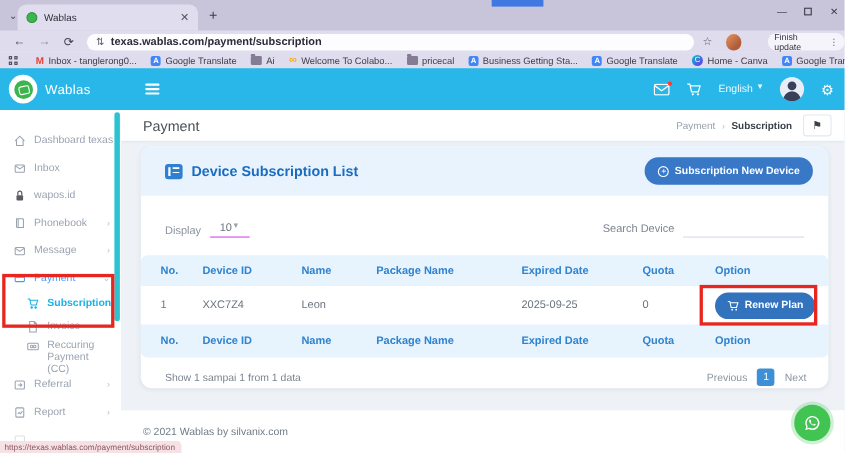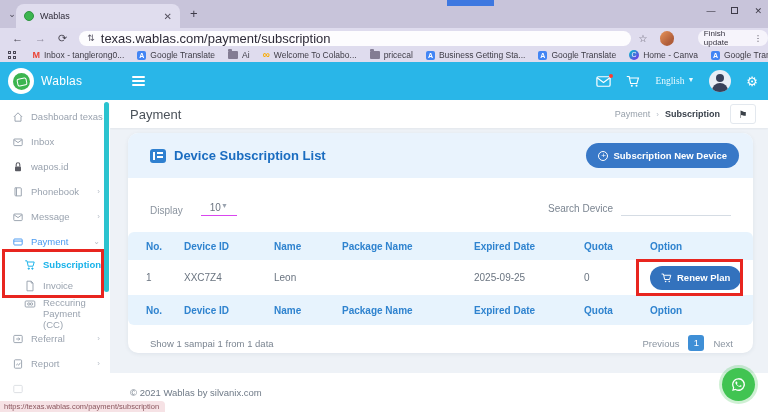--- a/index.html
+++ b/index.html
@@ -17,21 +17,21 @@
   .blue-strip{position:absolute;left:447px;top:0;width:47px;height:6px;background:#3e78e0;}
   .wincontrols{position:absolute;right:6px;top:2px;display:flex;gap:16px;align-items:center;height:18px;}
   .wc{font-size:9px;color:#3e3b49;}
   .wc .rect{display:inline-block;width:7px;height:7px;border:1px solid #3e3b49;}
 
   .toolbar{position:absolute;left:0;top:28px;width:768px;height:20px;background:#dfdcee;display:flex;align-items:center;}
   .nav-ic{font-size:11px;color:#46434f;margin-left:12px;}
   .nav-ic.fwd{color:#8f8b9e;}
   .omnibox{margin-left:12px;width:578px;height:15px;background:#fdfcfe;border-radius:8px;display:flex;align-items:center;padding:0 8px;gap:6px;}
   .tune-ic{font-size:9px;color:#5a5766;}
-  .url-text{font-size:13px;color:#2e2b38;}
+  .url-text{font-size:10px;color:#2e2b38;font-weight:bold;}
   .star-ic{font-size:10px;color:#5f5c6b;margin-left:8px;}
   .tb-avatar{width:15px;height:15px;border-radius:50%;background:linear-gradient(135deg,#e8955c,#b05e3a 70%);margin-left:12px;}
   .finish-pill{margin-left:24px;height:16px;background:#f6f4fb;border-radius:8px;display:flex;align-items:center;padding:0 6px;gap:5px;}
   .finish-pill span{font-size:8px;color:#35323f;}
   .dots-ic{font-size:9px;color:#35323f;}
 
   .bookmarks{position:absolute;left:0;top:48px;width:768px;height:14px;background:#dfdcee;display:flex;align-items:center;padding-left:8px;}
   .apps-ic{display:inline-grid;grid-template-columns:3px 3px;grid-gap:1.5px;margin-right:8px;}
   .apps-ic i{width:3px;height:3px;border:1px solid #4a4756;}
   .bm-sep{width:1px;height:9px;background:#b2aec2;margin-right:9px;}
@@ -48,29 +48,29 @@
   .brand{width:110px;display:flex;align-items:center;gap:7px;padding-left:8px;}
   .logo-circle{width:26px;height:26px;border-radius:50%;background:#fff;display:flex;align-items:center;justify-content:center;}
   .logo-bubble{width:17px;height:17px;border-radius:50%;background:#3cb54f;position:relative;}
   .logo-bubble:after{content:"";position:absolute;left:4px;top:5px;width:8px;height:6px;border:1.5px solid #fff;border-radius:2px;transform:rotate(-12deg);}
   .brand-name{color:#fff;font-size:12px;letter-spacing:.3px;}
   .hamburger{margin-left:22px;display:flex;flex-direction:column;gap:2.5px;}
   .hamburger i{width:13px;height:1.8px;background:#fff;border-radius:1px;}
   .hdr-right{margin-left:auto;display:flex;align-items:center;gap:15px;padding-right:10px;}
   .hdr-ic{position:relative;color:#fff;display:flex;align-items:center;}
   .red-dot{position:absolute;right:-2px;top:-2px;width:4px;height:4px;border-radius:50%;background:#ff3b30;}
-  .lang{color:#eafaff;font-size:9.5px;display:flex;align-items:flex-start;gap:3px;font-family:Liberation Serif, serif;}
+  .lang{color:#eafaff;font-size:9.5px;display:flex;align-items:flex-start;gap:3px;}
   .lang .chev{font-size:7px;}
   .hdr-avatar{width:22px;height:22px;border-radius:50%;background:#e9edf6;position:relative;overflow:hidden;}
   .hdr-avatar .head{position:absolute;left:7px;top:4px;width:8px;height:8px;border-radius:50%;background:#39405a;}
   .hdr-avatar .body{position:absolute;left:3px;top:13px;width:16px;height:10px;border-radius:8px 8px 0 0;background:#39405a;}
   .gear{font-size:13px;color:#fff;}
 
   
-  .sidebar{position:absolute;left:0;top:100px;width:110px;height:312px;background:#fff;padding-top:4px;}
+  .sidebar{position:absolute;left:0;top:100px;width:110px;height:312px;background:#fff;padding-top:15px;}
   .sd-item{display:flex;align-items:center;gap:7px;height:25px;padding:0 10px 0 12px;color:#9aa3af;font-size:9.5px;white-space:nowrap;}
   .sd-sub{height:21px;padding-left:24px;}
   .sd-item .chev{margin-left:auto;font-size:8px;color:#b7bec8;}
   .sd-payment{color:#4a9af0;}
   .sd-active{color:#18b2e9;font-weight:bold;}
   .sd-wrap{height:30px;white-space:normal;line-height:1.15;align-items:flex-start;padding-top:2px;}
   .si{width:12px;height:12px;flex:0 0 auto;}
   .scroll-thumb{position:absolute;left:104px;top:2px;width:5px;height:190px;background:#2bc3cf;border-radius:3px;}
   .sd-partial{opacity:.35;}
 
@@ -88,21 +88,21 @@
   .card-head{height:45px;background:#e9f3fd;border-radius:10px 10px 0 0;display:flex;align-items:center;padding:0 14px 0 22px;}
   .list-ic{width:16px;height:14px;background:#2f80d0;border-radius:3px;position:relative;margin-right:8px;}
   .list-ic:before{content:"";position:absolute;left:3px;top:3px;width:2px;height:8px;background:#fff;}
   .list-ic:after{content:"";position:absolute;left:7px;top:3px;width:6px;height:8px;background:repeating-linear-gradient(#fff 0 1.5px,transparent 1.5px 4.2px);}
   .card-title{font-size:13px;font-weight:bold;color:#1a6cc0;}
   .new-btn{margin-left:auto;background:#3878c7;color:#fff;border:none;border-radius:14px;height:25px;padding:0 12px;font-size:9.5px;font-weight:bold;display:flex;align-items:center;gap:5px;font-family:inherit;}
   .plus-ic{width:10px;height:10px;border:1px solid #fff;border-radius:50%;font-size:8px;line-height:8px;text-align:center;font-weight:normal;}
 
   .card-body{padding:16px 0 0 0;}
   .ctl-row{display:flex;align-items:flex-end;padding:0 22px;height:22px;}
-  .display-lbl{font-size:10px;color:#8a939e;margin-right:18px;}
+  .display-lbl{font-size:10px;color:#8a939e;margin-right:8px;}
   .display-sel{width:36px;border-bottom:1px solid #d946ef;font-size:10px;color:#6b7480;display:flex;justify-content:center;padding:0 2px 2px 2px;}
   .display-sel .chev{font-size:7px;color:#9aa3af;}
   .search-wrap{margin-left:auto;display:flex;align-items:flex-end;gap:8px;}
   .search-lbl{font-size:10px;color:#7b8591;padding-bottom:2px;}
   .search-input{width:110px;border:none;border-bottom:1px solid #d5dce4;height:14px;background:transparent;}
 
   .table{margin-top:16px;}
   .trow{display:grid;grid-template-columns:38px 90px 68px 132px 110px 66px 1fr;align-items:center;padding-left:18px;}
   .thead{height:28px;background:#e7f3fd;}
   .thead.top{border-radius:6px 6px 0 0;}

